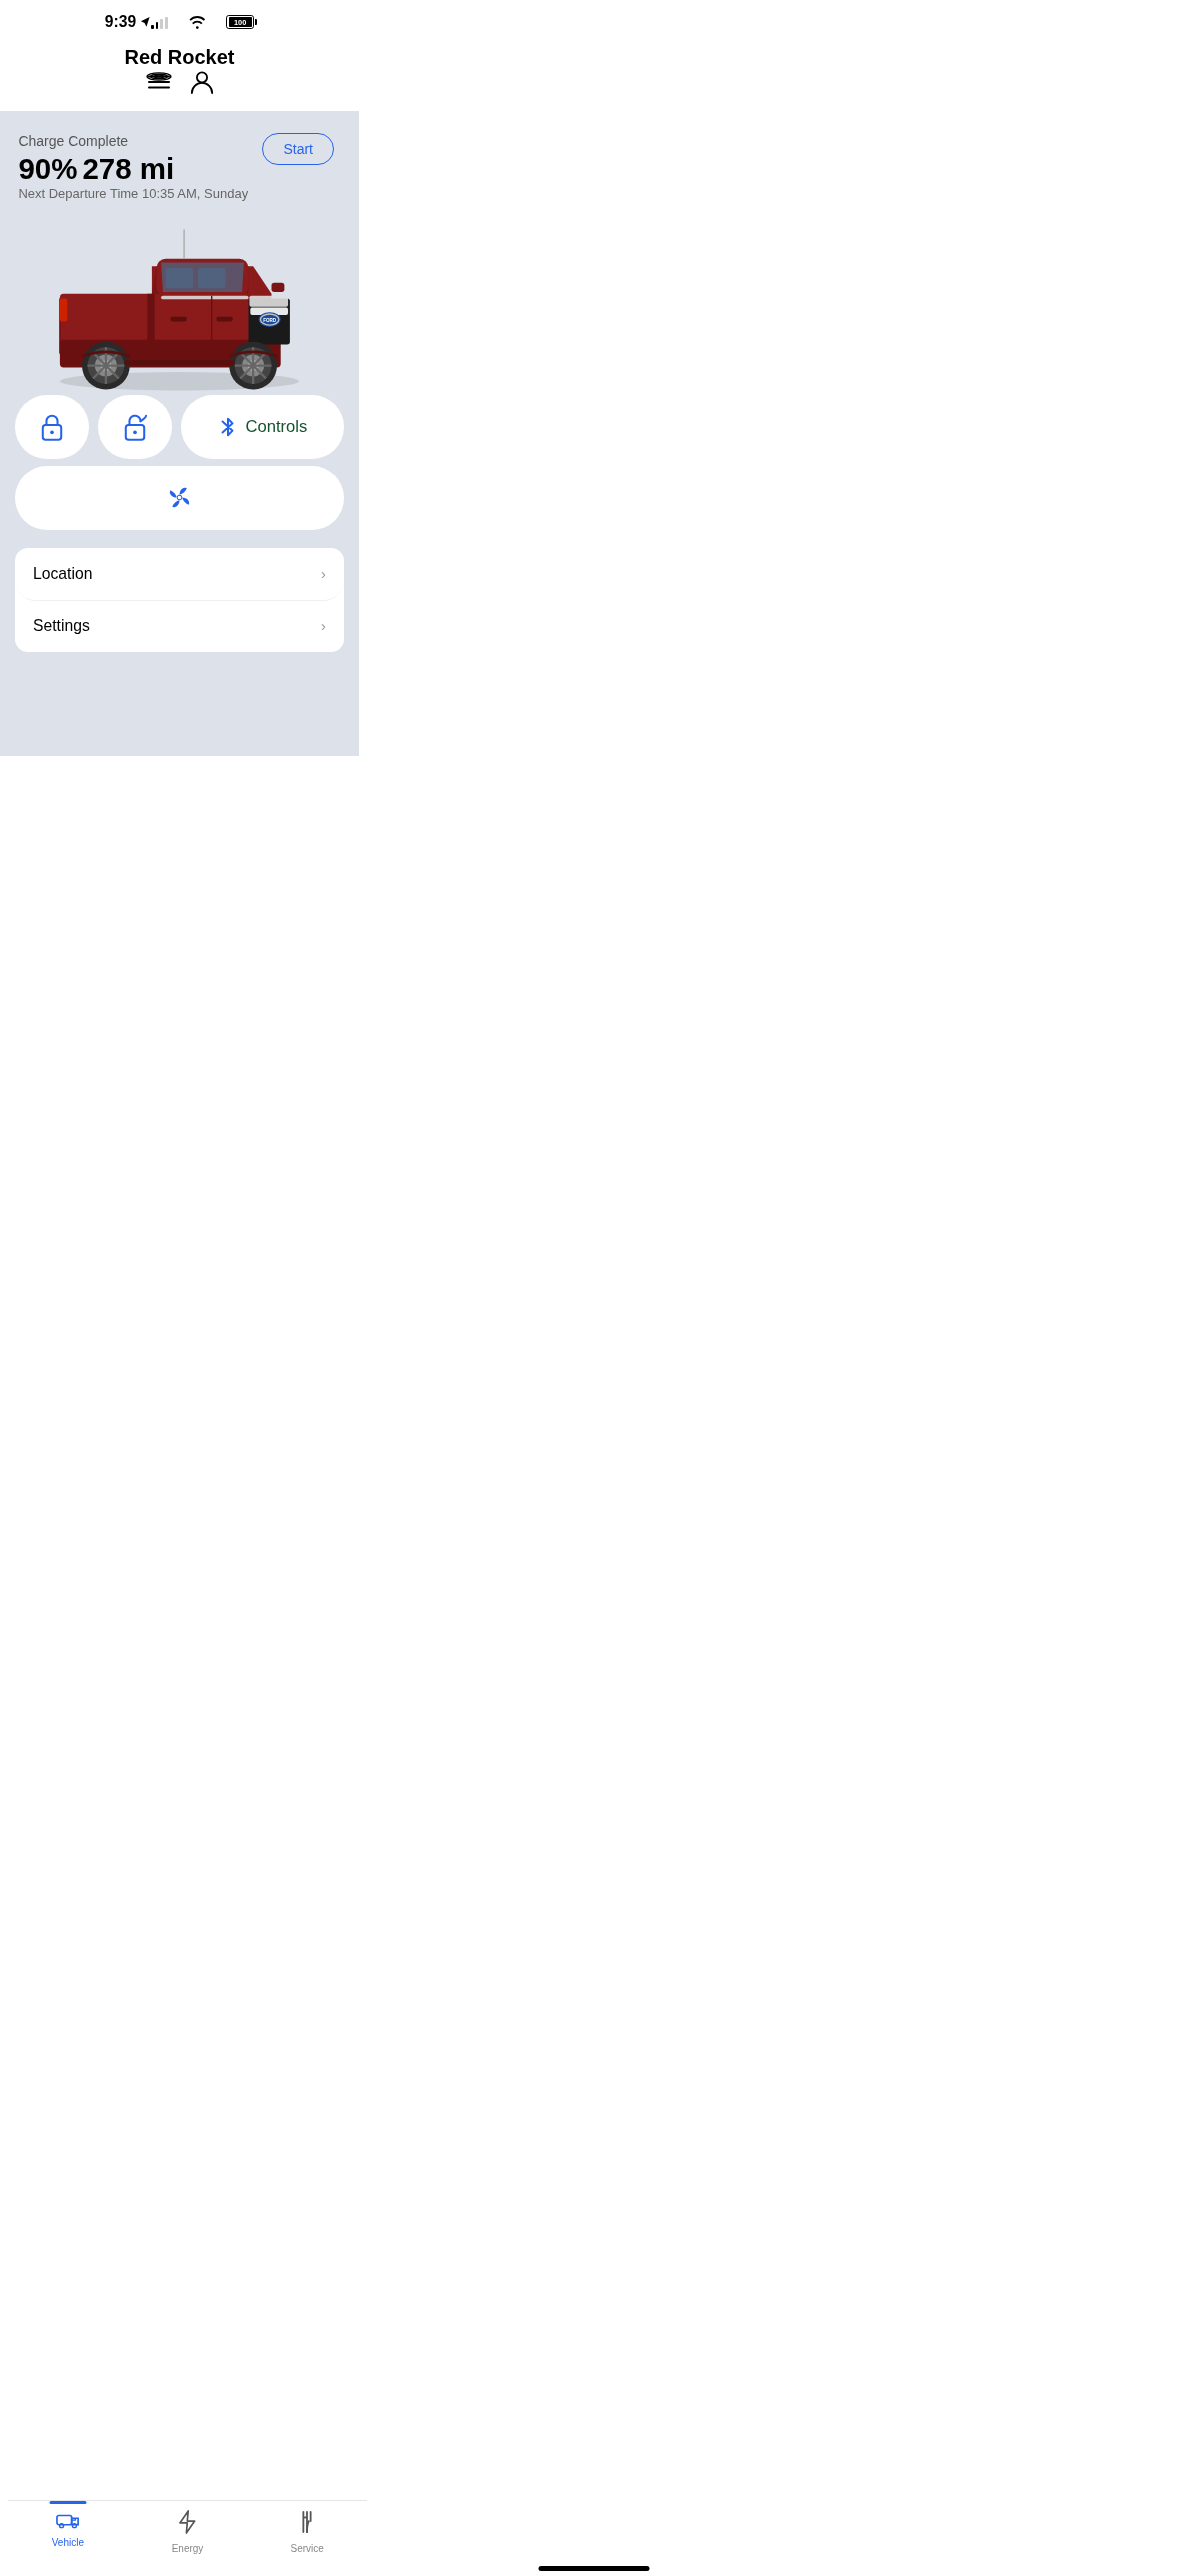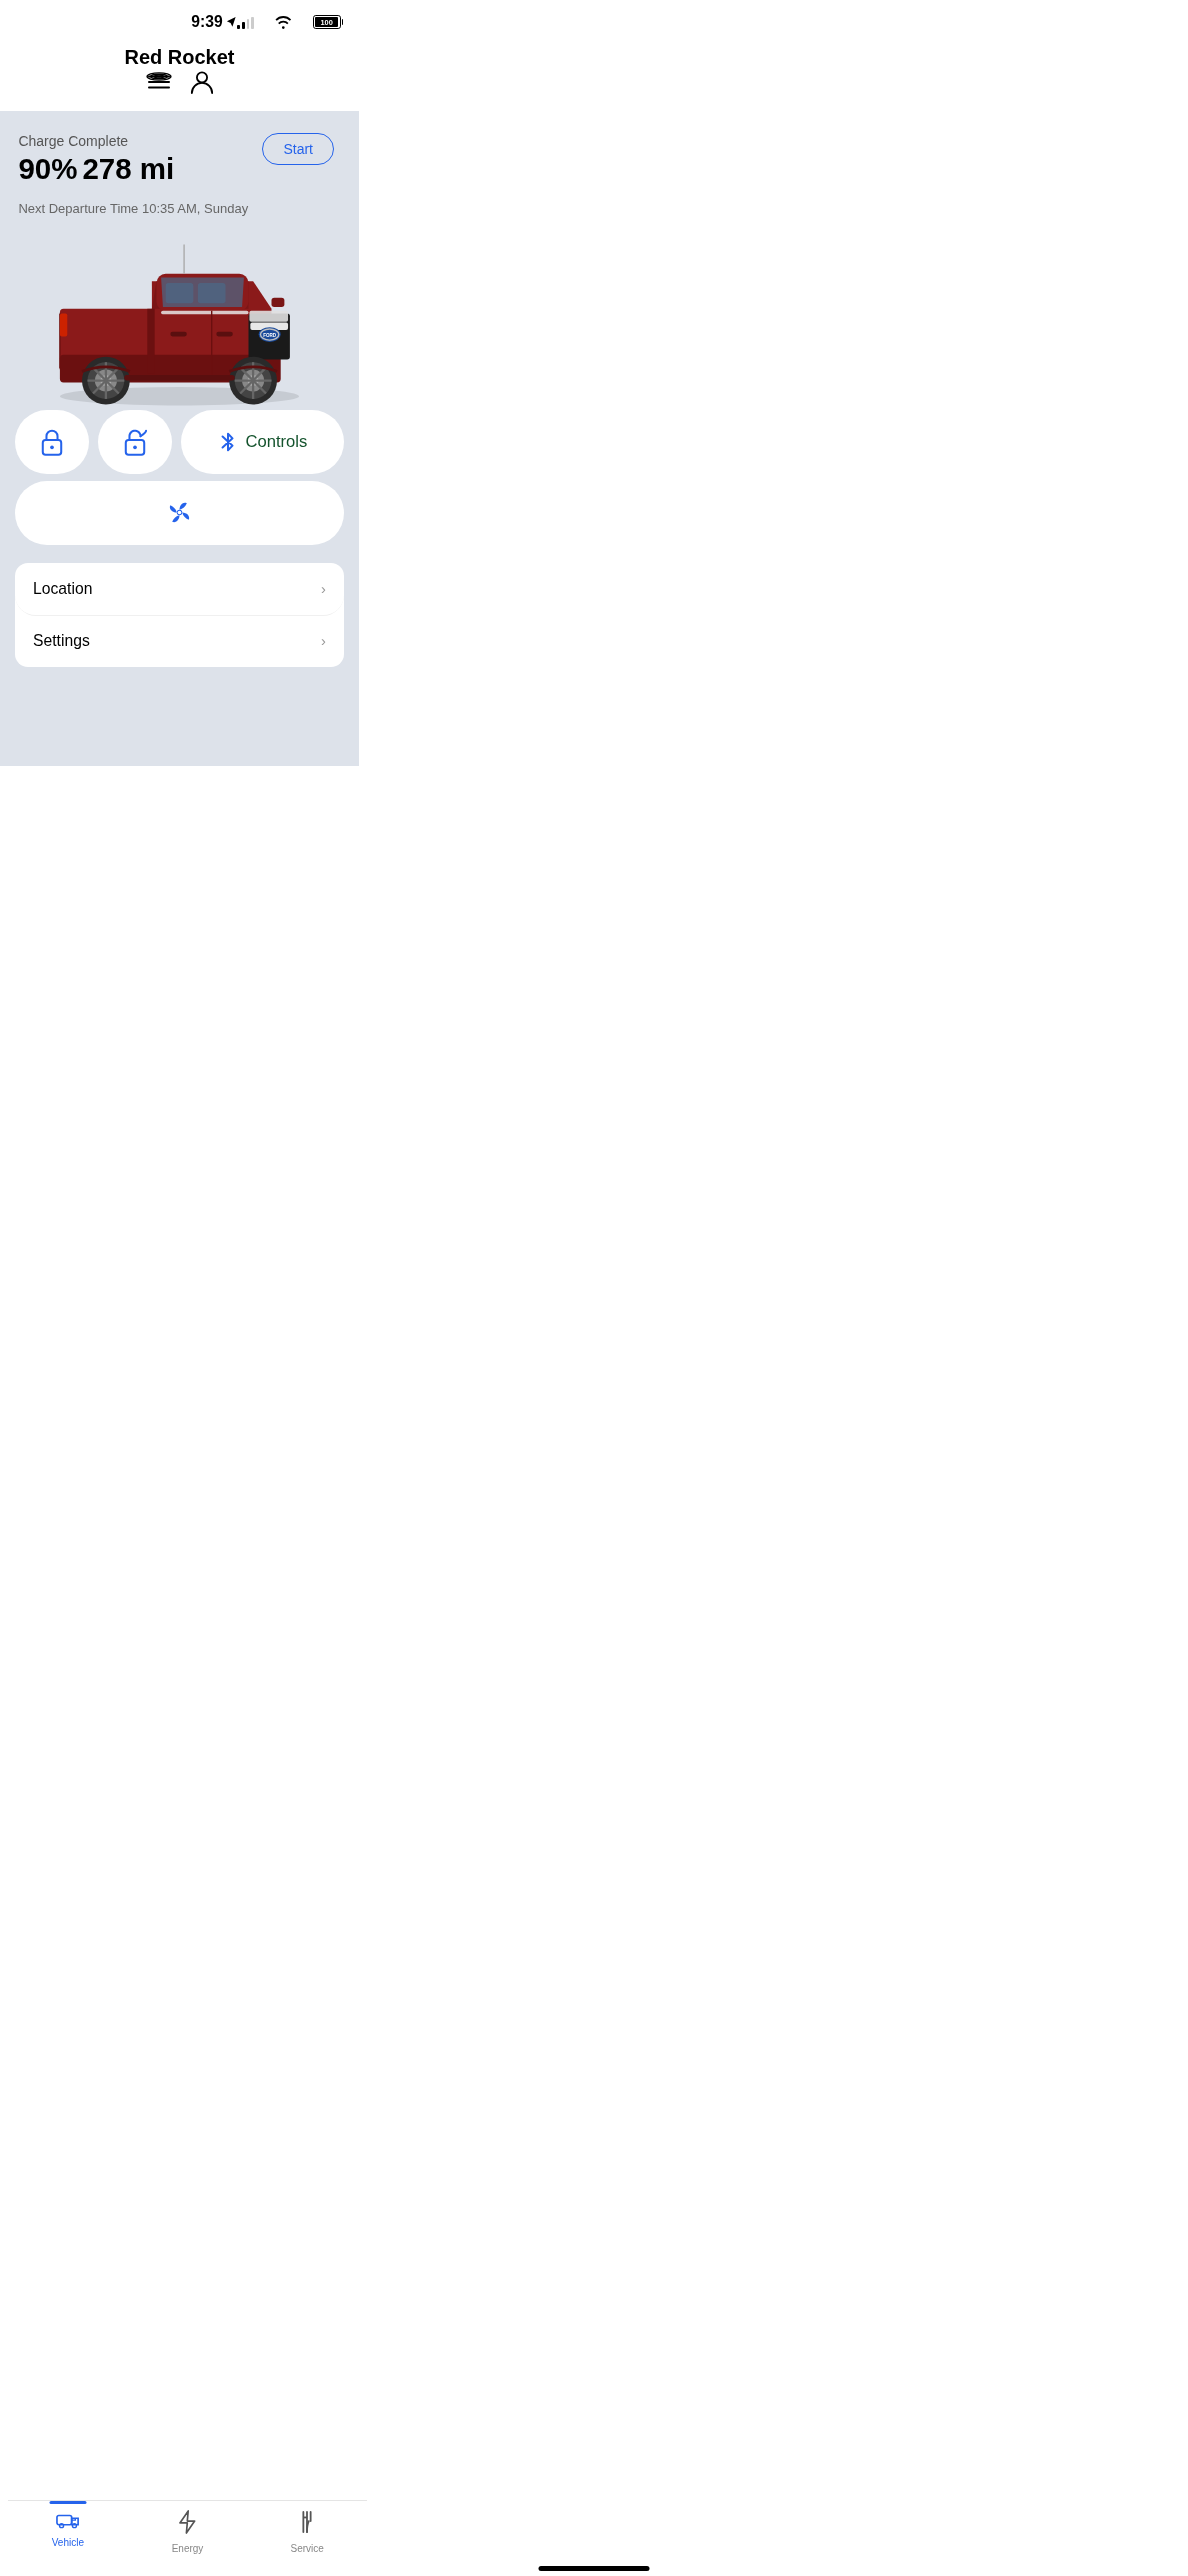--- a/index.html
+++ b/index.html
@@ -9,21 +9,21 @@
       width: 359px;
       min-height: 778px;
       font-family: -apple-system, BlinkMacSystemFont, 'Helvetica Neue', Arial, sans-serif;
       background: #fff;
       overflow-x: hidden;
     }
 
     
     .status-bar {
       display: flex;
-      justify-content: flex-end;
+      justify-content: center;
       align-items: center;
       padding: 13px 18.4px 5.5px;
       background: #fff;
     }
     .status-time {
       font-size: 15.7px;
       font-weight: 600;
       display: flex;
       align-items: center;
       gap: 3.7px;
@@ -122,21 +122,21 @@
     .charge-values {
       font-size: 29.5px;
       font-weight: 700;
       display: flex;
       align-items: center;
       gap: 5px;
     }
     .departure-text {
       font-size: 13px;
       color: #666;
-      margin-top: 15px;
+      margin-top: 0;
     }
     .start-button {
       position: absolute;
       right: 25px;
       top: 22px;
       border: 1.8px solid #2563eb;
       border-radius: 22px;
       padding: 7.4px 20px;
       background: transparent;
       color: #2563eb;

